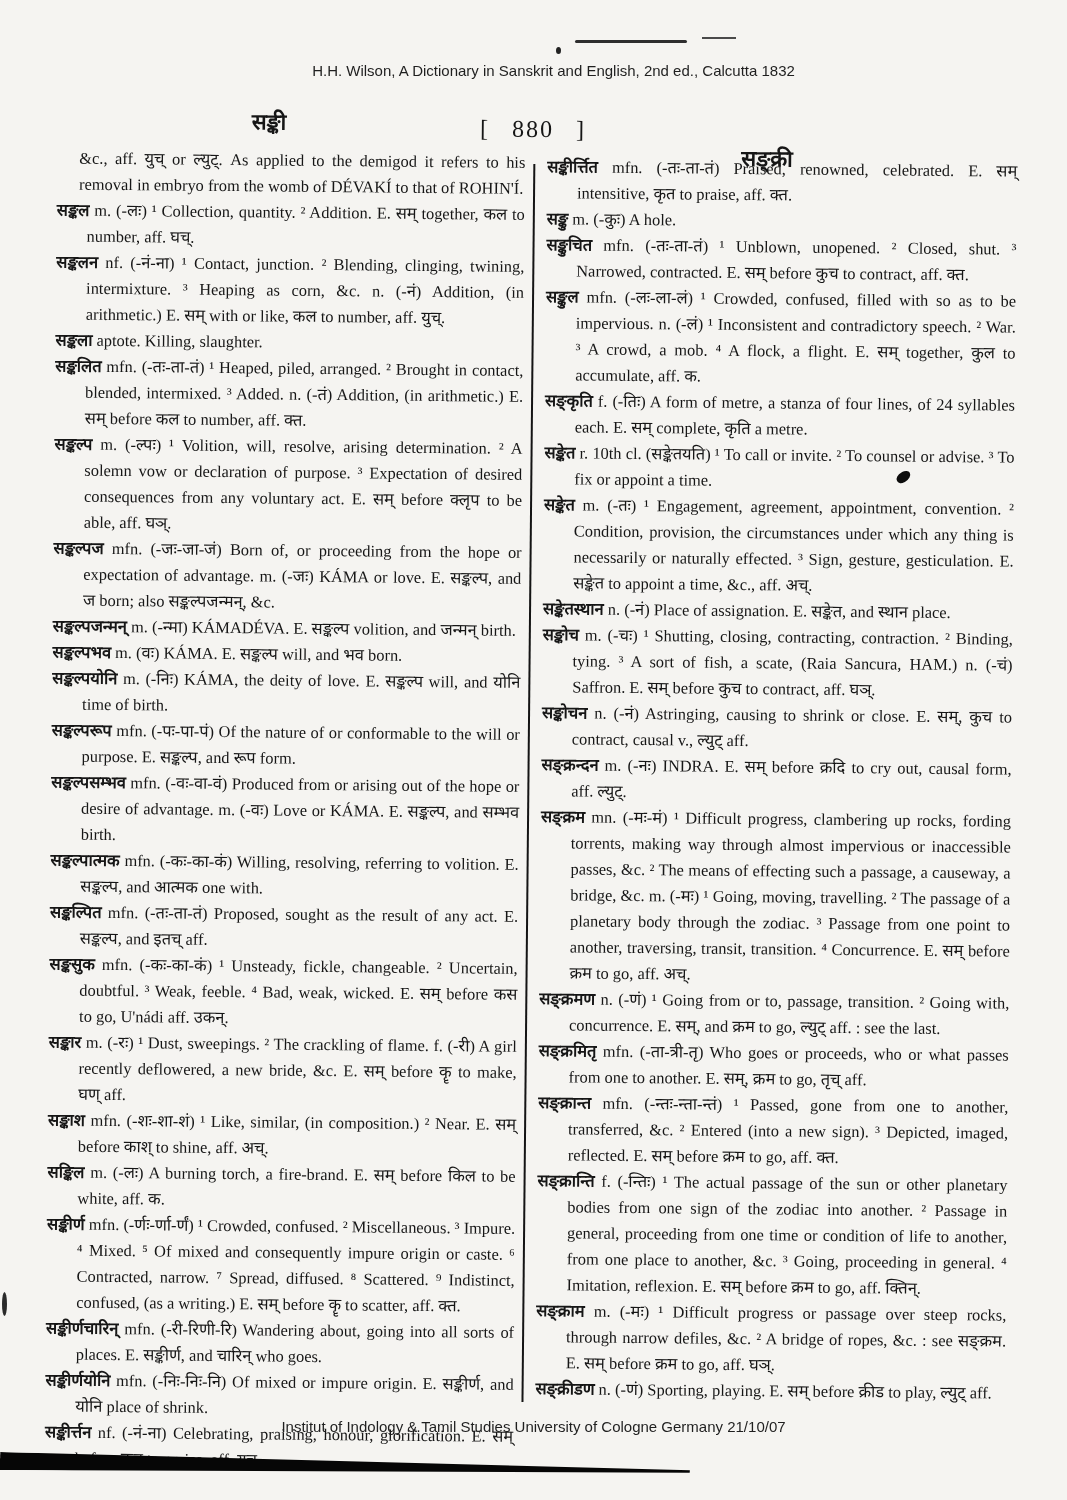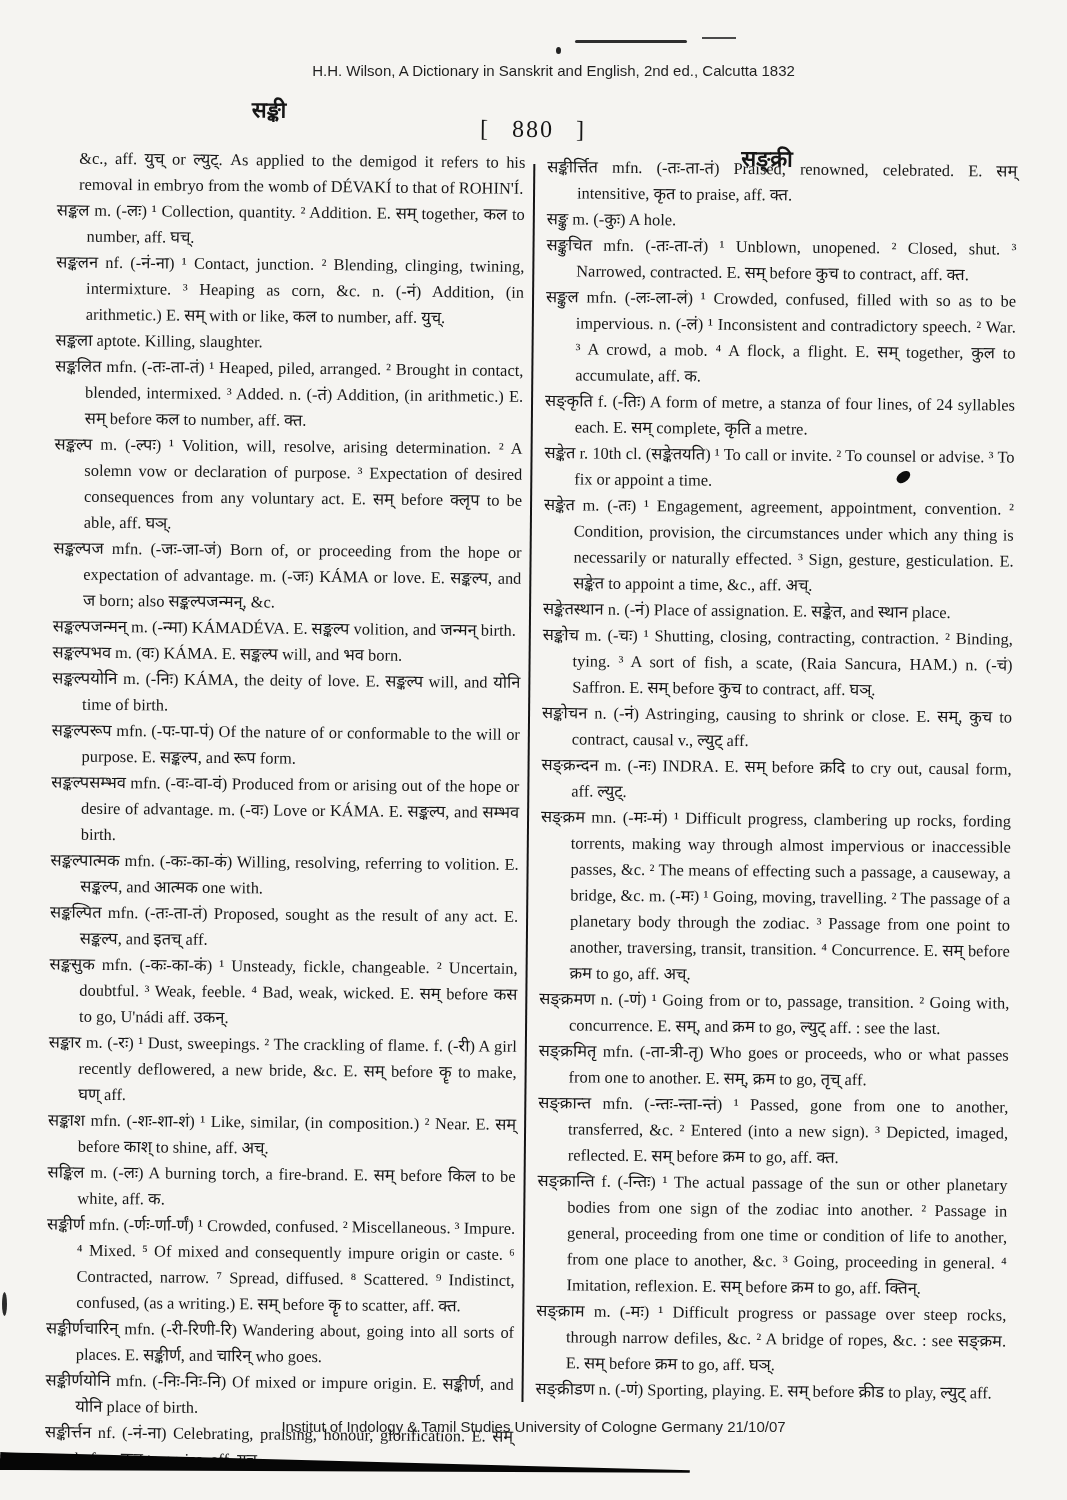--- a/index.html
+++ b/index.html
@@ -23,21 +23,21 @@
     font-family:"Liberation Sans", sans-serif;
     font-size:15px;color:#1f1f1f;
   }
   
   .book{
     position:absolute;left:0;top:96px;width:1067px;height:1340px;
     transform:rotate(0.55deg);
     transform-origin:50% 0;
   }
   .catchword{font-weight:bold;font-size:22px;}
-  .catchword-left{position:absolute;left:252px;top:0;}
+  .catchword-left{position:absolute;left:252px;top:12px;}
   .catchword-right{position:absolute;left:742px;top:44px;}
   .page-number{
     position:absolute;left:0;right:0;top:20px;text-align:center;
     font-size:24px;word-spacing:14px;letter-spacing:2px;
   }
   .col{
     position:absolute;top:54px;width:468px;
     font-size:16.4px;line-height:26px;
   }
   .col-left{left:58px;}
@@ -45,21 +45,21 @@
   .divider{
     position:absolute;left:534px;top:68px;width:2px;height:1238px;
     background:#141414;
   }
   .entry{
     margin:0;
     padding-left:30px;
     text-indent:-30px;
     text-align:justify;
   }
-  .entry .hw{font-weight:normal;}
+  .entry .hw{font-weight:bold;}
   .entry.cont{text-indent:0;padding-left:22px;}
   
   .smudge-a{position:absolute;left:575px;top:40px;width:112px;height:3px;background:#2e2e2e;border-radius:2px;}
   .smudge-b{position:absolute;left:702px;top:37px;width:34px;height:2px;background:#4a4a4a;}
   .smudge-dot{position:absolute;left:556px;top:47px;width:5px;height:7px;background:#222;border-radius:50%;}
   .ink-blob{position:absolute;left:896px;top:472px;width:15px;height:10px;background:#0d0d0d;border-radius:55% 45% 60% 40%;transform:rotate(-28deg);}
   .margin-mark{position:absolute;left:2px;top:1292px;width:5px;height:24px;background:#2a2a2a;border-radius:50%;}
   .wedge-bottom{
     position:absolute;left:0;top:1452px;width:690px;height:18px;background:#060606;
     transform:rotate(0.8deg);transform-origin:0 50%;
@@ -98,21 +98,21 @@
       <p class="entry"><span class="hw">सङ्कल्परूप</span><span> mfn. (-पः-पा-पं) Of the nature of or conformable to the will or purpose. E. सङ्कल्प, and रूप form.</span></p>
       <p class="entry"><span class="hw">सङ्कल्पसम्भव</span><span> mfn. (-वः-वा-वं) Produced from or arising out of the hope or desire of advantage. m. (-वः) Love or KÁMA. E. सङ्कल्प, and सम्भव birth.</span></p>
       <p class="entry"><span class="hw">सङ्कल्पात्मक</span><span> mfn. (-कः-का-कं) Willing, resolving, referring to volition. E. सङ्कल्प, and आत्मक one with.</span></p>
       <p class="entry"><span class="hw">सङ्कल्पित</span><span> mfn. (-तः-ता-तं) Proposed, sought as the result of any act. E. सङ्कल्प, and इतच् aff.</span></p>
       <p class="entry"><span class="hw">सङ्कसुक</span><span> mfn. (-कः-का-कं) ¹ Unsteady, fickle, changeable. ² Uncertain, doubtful. ³ Weak, feeble. ⁴ Bad, weak, wicked. E. सम् before कस to go, U'nádi aff. उकन्.</span></p>
       <p class="entry"><span class="hw">सङ्कार</span><span> m. (-रः) ¹ Dust, sweepings. ² The crackling of flame. f. (-री) A girl recently deflowered, a new bride, &amp;c. E. सम् before कॄ to make, घण् aff.</span></p>
       <p class="entry"><span class="hw">सङ्काश</span><span> mfn. (-शः-शा-शं) ¹ Like, similar, (in composition.) ² Near. E. सम् before काश् to shine, aff. अच्.</span></p>
       <p class="entry"><span class="hw">सङ्किल</span><span> m. (-लः) A burning torch, a fire-brand. E. सम् before किल to be white, aff. क.</span></p>
       <p class="entry"><span class="hw">सङ्कीर्ण</span><span> mfn. (-र्णः-र्णा-र्णं) ¹ Crowded, confused. ² Miscellaneous. ³ Impure. ⁴ Mixed. ⁵ Of mixed and consequently impure origin or caste. ⁶ Contracted, narrow. ⁷ Spread, diffused. ⁸ Scattered. ⁹ Indistinct, confused, (as a writing.) E. सम् before कॄ to scatter, aff. क्त.</span></p>
       <p class="entry"><span class="hw">सङ्कीर्णचारिन्</span><span> mfn. (-री-रिणी-रि) Wandering about, going into all sorts of places. E. सङ्कीर्ण, and चारिन् who goes.</span></p>
-      <p class="entry"><span class="hw">सङ्कीर्णयोनि</span><span> mfn. (-निः-निः-नि) Of mixed or impure origin. E. सङ्कीर्ण, and योनि place of birth.</span></p>
+      <p class="entry"><span class="hw">सङ्कीर्णयोनि</span><span> mfn. (-निः-निः-नि) Of mixed or impure origin. E. सङ्कीर्ण, and योनि place of shrink.</span></p>
       <p class="entry"><span class="hw">सङ्कीर्त्तन</span><span> nf. (-नं-ना) Celebrating, praising, honour, glorification. E. सम् before कृत to praise, aff. युच्.</span></p>
     </div>
 
     <div class="col col-right">
       <p class="entry"><span class="hw">सङ्कीर्त्तित</span><span> mfn. (-तः-ता-तं) Praised, renowned, celebrated. E. सम् intensitive, कृत to praise, aff. क्त.</span></p>
       <p class="entry"><span class="hw">सङ्कु</span><span> m. (-कुः) A hole.</span></p>
       <p class="entry"><span class="hw">सङ्कुचित</span><span> mfn. (-तः-ता-तं) ¹ Unblown, unopened. ² Closed, shut. ³ Narrowed, contracted. E. सम् before कुच to contract, aff. क्त.</span></p>
       <p class="entry"><span class="hw">सङ्कुल</span><span> mfn. (-लः-ला-लं) ¹ Crowded, confused, filled with so as to be impervious. n. (-लं) ¹ Inconsistent and contradictory speech. ² War. ³ A crowd, a mob. ⁴ A flock, a flight. E. सम् together, कुल to accumulate, aff. क.</span></p>
       <p class="entry"><span class="hw">सङ्कृति</span><span> f. (-तिः) A form of metre, a stanza of four lines, of 24 syllables each. E. सम् complete, कृति a metre.</span></p>
       <p class="entry"><span class="hw">सङ्केत</span><span> r. 10th cl. (सङ्केतयति) ¹ To call or invite. ² To counsel or advise. ³ To fix or appoint a time.</span></p>

